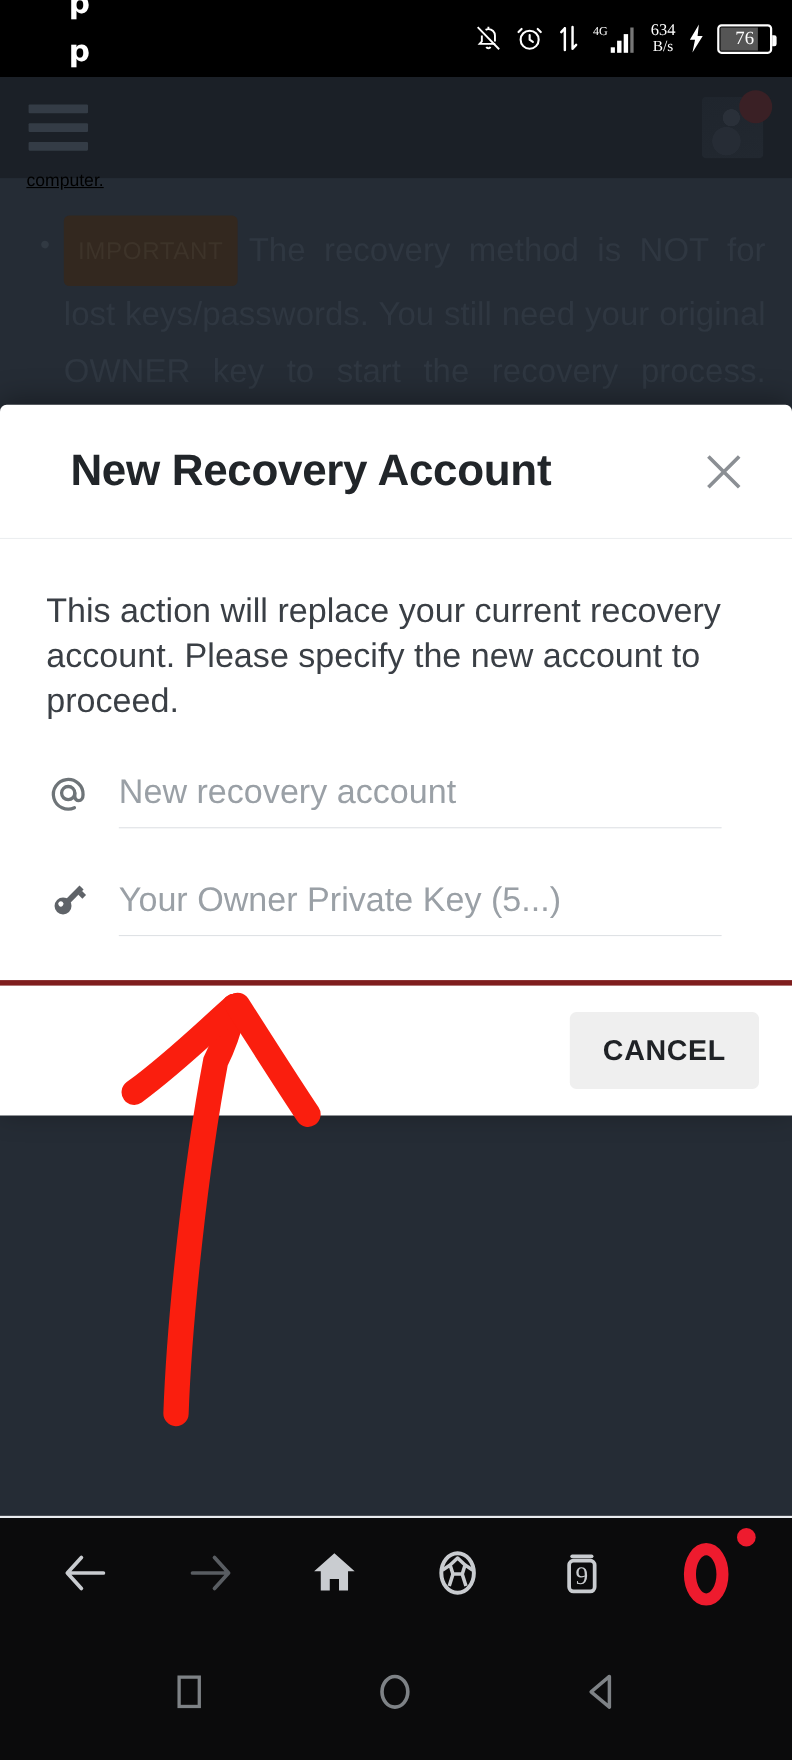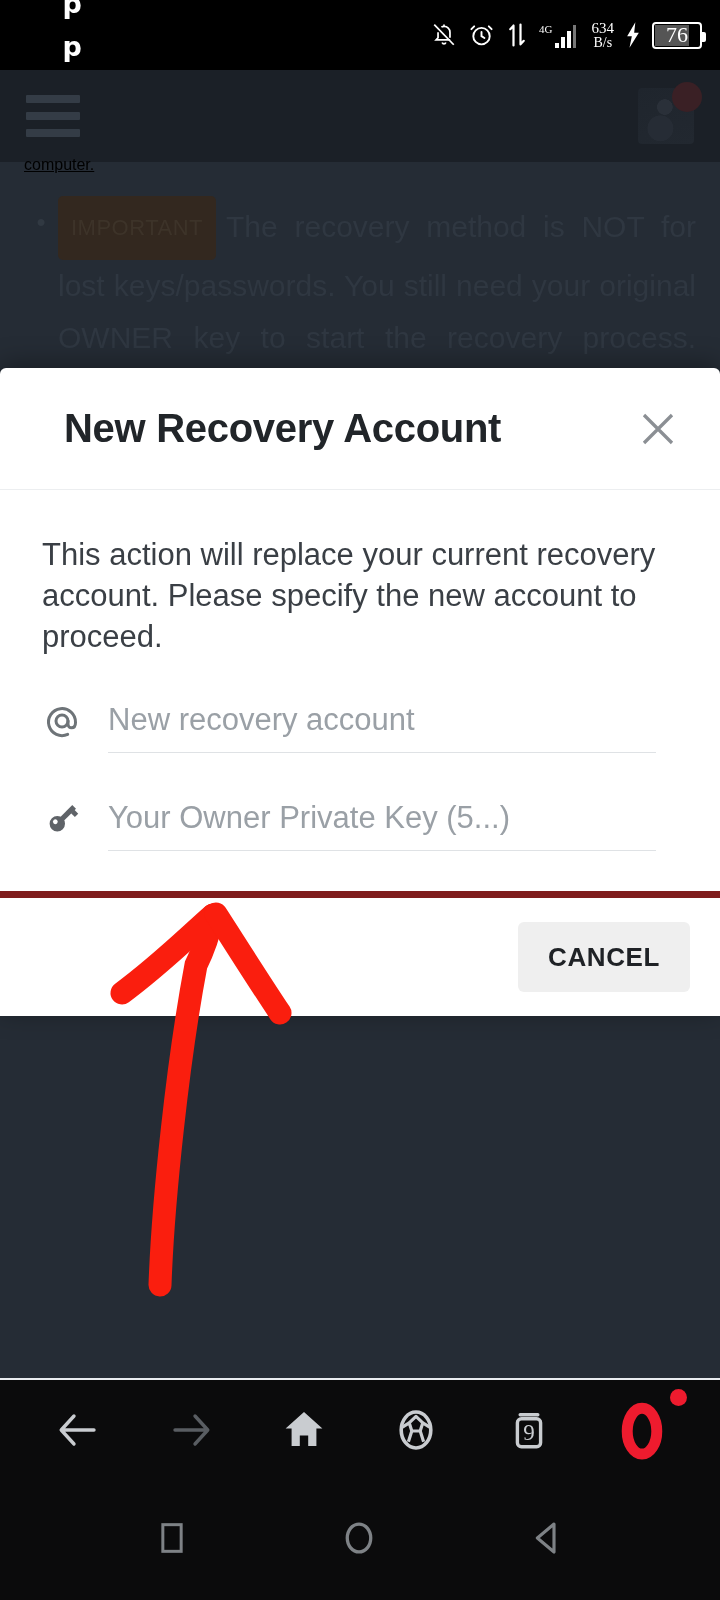--- a/index.html
+++ b/index.html
@@ -23,21 +23,21 @@
   .sb-p { font-size:27px; font-weight:bold; font-family:"DejaVu Sans", sans-serif; line-height:1; }
   .sb-dot { width:9px; height:9px; border-radius:50%; background:#fff; display:inline-block; }
   .sb-right { display:flex; align-items:center; gap:11px; }
   .sb-right svg { display:block; }
   .sb-rate { font-family:"Liberation Serif", serif; text-align:center; line-height:1.0; }
   .sb-rate .r1 { font-size:15px; display:block; }
   .sb-rate .r2 { font-size:14px; display:block; }
   .batt {
     border:2px solid #fff; border-radius:4px; width:50px; height:27px;
     display:flex; align-items:center; justify-content:center;
-    font-size:22px; font-family:"Liberation Serif", serif; position:relative;
+    font-size:17px; font-family:"Liberation Serif", serif; position:relative;
   }
   .batt::after { content:""; position:absolute; right:-6px; top:8px; width:4px; height:10px; background:#fff; border-radius:0 2px 2px 0; }
   .batt .fill { position:absolute; left:1px; top:1px; bottom:1px; width:34px; background:#555; }
   .batt span { position:relative; z-index:2; }
 
   
   .app-header {
     position:absolute; top:70px; left:0; width:720px; height:92px;
     background:#1b2027;
     display:flex; align-items:center; justify-content:space-between;
@@ -99,21 +99,21 @@
   }
   .modal-title { font-size:40px; color:#212529; font-weight:bold; letter-spacing:-.3px; }
   .close-btn { width:64px; height:64px; display:flex; align-items:center; justify-content:center; cursor:pointer; }
   .modal-body { padding:44px 64px 40px 42px; }
   .modal-desc { font-size:31px; line-height:41px; color:#3a3f45; }
   .field { display:flex; align-items:flex-end; margin-top:44px; }
   .field-icon { width:66px; flex:0 0 66px; display:flex; align-items:center; justify-content:flex-start; padding-bottom:12px; }
   .field-input { flex:1; border-bottom:1px solid #dfe2e5; padding-bottom:14px; }
   .field-input .ph { font-size:31px; color:#9aa0a6; }
   .modal-foot {
-    border-top:7px solid #7f1d1d;
+    border-top:5px solid #7f1d1d;
     padding:24px 30px 24px 30px;
     display:flex; justify-content:flex-end; gap:22px;
   }
   .btn {
     border:none; border-radius:6px; font-size:26px; font-weight:bold;
     letter-spacing:.6px; padding:0 30px; height:70px; min-width:140px; cursor:pointer;
     font-family:"Liberation Sans", sans-serif;
   }
   .btn-cancel { background:#efefef; color:#1f2226; }
   .btn-confirm { background:#66b3f0; color:#fff; min-width:158px; }

